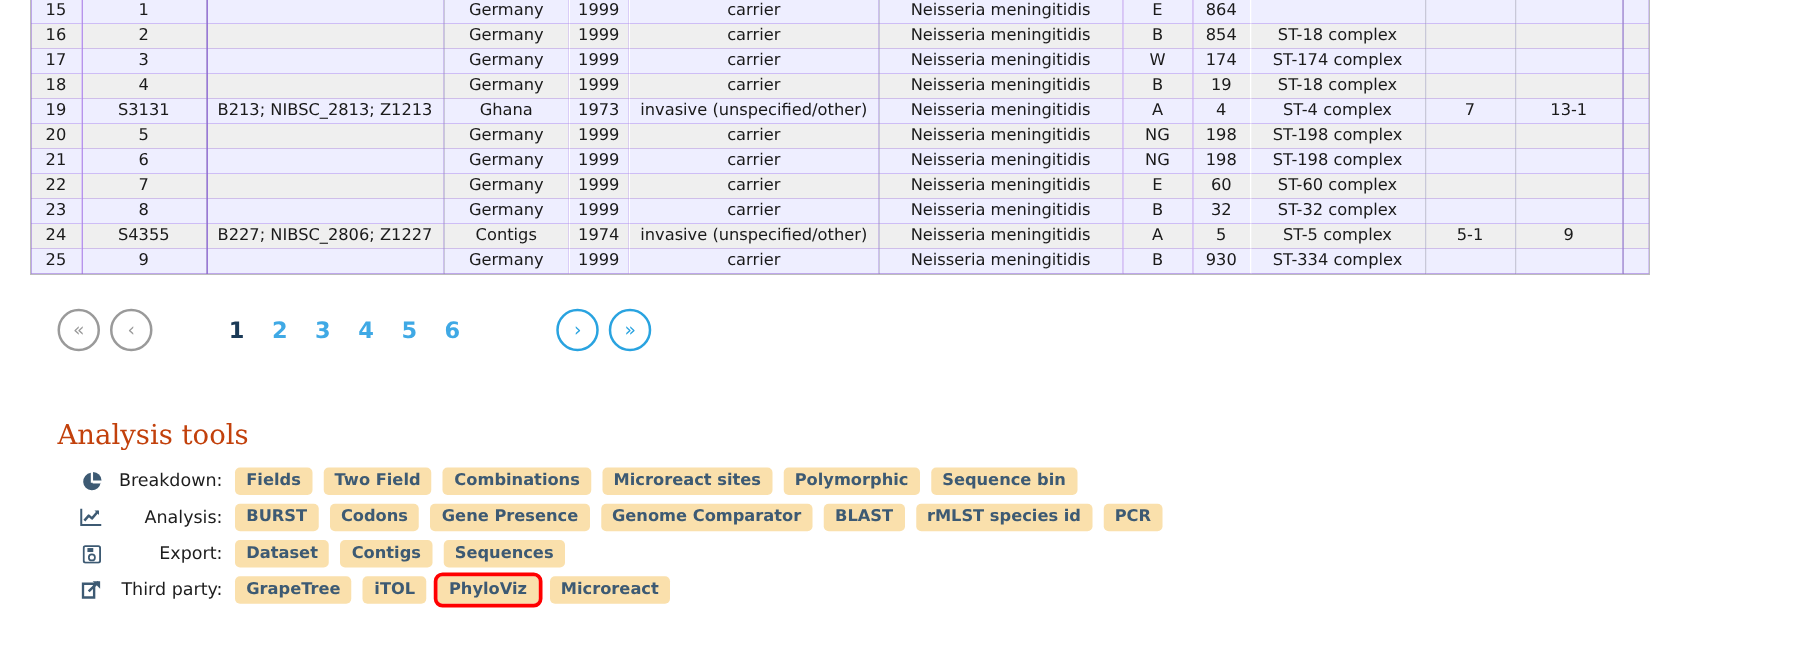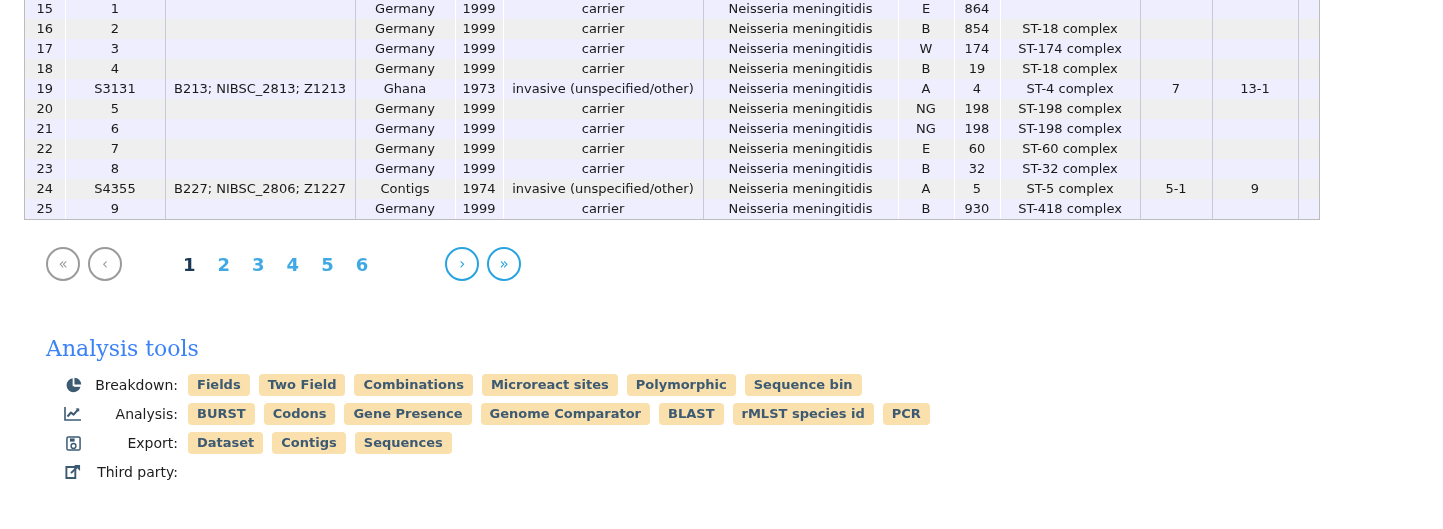--- a/index.html
+++ b/index.html
@@ -122,21 +122,21 @@
   .analysis-section {
     position: absolute;
     left: 46px;
     top: 336px;
     width: 1100px;
   }
   h2.section-title {
     font-family: "DejaVu Serif", "Liberation Serif", serif;
     font-size: 22px;
     font-weight: normal;
-    color: #3b82f6;
+    color: #c2410c;
     margin: 0 0 14px 0;
     padding: 0;
   }
   .tool-row {
     display: flex;
     align-items: center;
     margin-bottom: 9px;
     height: 20px;
   }
   .tool-icon {
@@ -358,21 +358,21 @@
         <tr class="td2">
           <td class="rownum">25</td>
           <td class="divcol">9</td>
           <td class="divcol"></td>
           <td>Germany</td>
           <td>1999</td>
           <td class="divcol">carrier</td>
           <td>Neisseria meningitidis</td>
           <td>B</td>
           <td>930</td>
-          <td class="divcol">ST-418 complex</td>
+          <td class="divcol">ST-334 complex</td>
           <td class="divcol"></td>
           <td class="divcol"></td>
           <td class="divcol"></td>
         </tr>
       </tbody>
   </table>
 </div>
 
 <div class="pagination">
   <div class="pagebtn">
@@ -456,15 +456,21 @@
       </div>
       <div class="tool-row row-third">
         <span class="tool-icon">
           <svg width="17" height="17" viewBox="0 0 16 16">
             <path d="M1.3 2.8h8.4v10.4H1.3z" fill="none" stroke="#3d5a73" stroke-width="1.8"></path>
             <path d="M5.6 8.6 13 1.4" stroke="#3d5a73" stroke-width="1.9" fill="none"></path>
             <path d="M8.6 1h5.6v5.6z" fill="#3d5a73"></path>
           </svg>
         </span>
         <span class="tool-label">Third party:</span>
+        <span class="tool-buttons">
+          <button class="tool-btn">GrapeTree</button>
+          <button class="tool-btn">iTOL</button>
+          <button class="tool-btn highlighted">PhyloViz</button>
+          <button class="tool-btn">Microreact</button>
+        </span>
       </div>
     </div>
 </div>
 
 </body></html>

